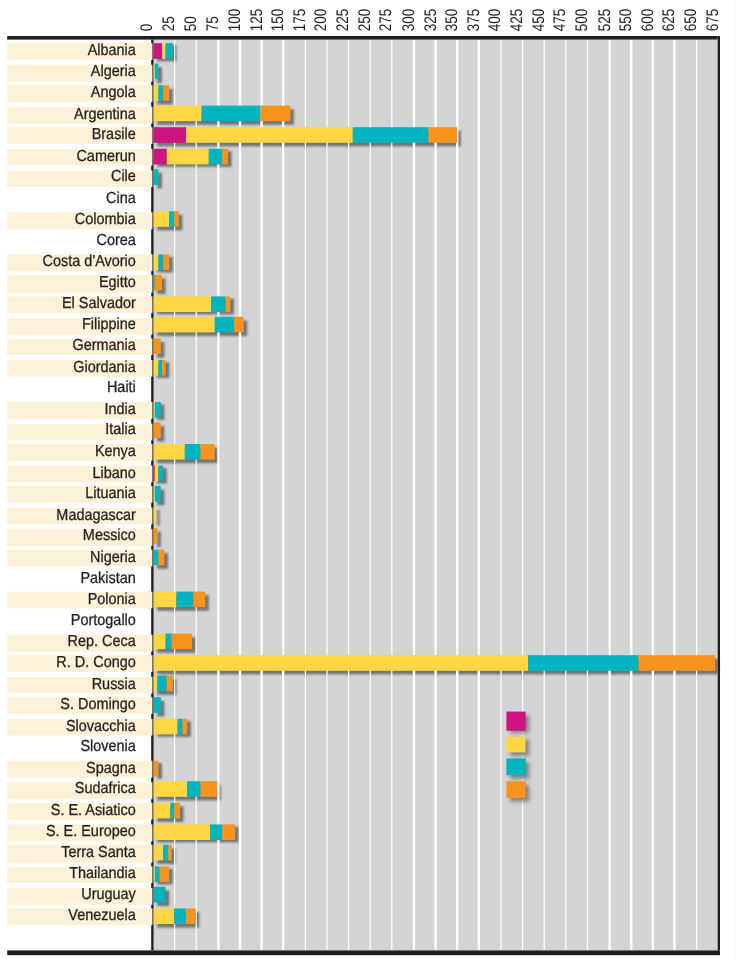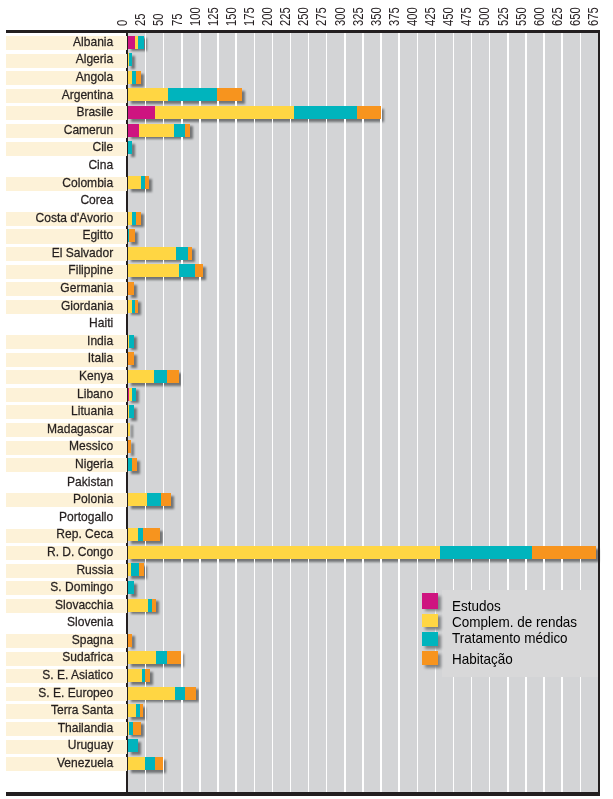--- a/index.html
+++ b/index.html
@@ -280,26 +280,20 @@
       <div class="ticklabel" style="left:505.5423076923077px;top:25.8px;">525</div>
       <div class="ticklabel" style="left:523.6538461538462px;top:25.8px;">550</div>
       <div class="ticklabel" style="left:541.7653846153846px;top:25.8px;">600</div>
       <div class="ticklabel" style="left:559.8769230769232px;top:25.8px;">625</div>
       <div class="ticklabel" style="left:577.9884615384616px;top:25.8px;">650</div>
       <div class="ticklabel" style="left:596.1000000000001px;top:25.8px;">675</div>
       <div class="axline" style="left:5.5px;top:29.7px;width:592.9px;height:3.5px;"></div>
       <div class="axline" style="left:5.5px;top:791.8px;width:594.3px;height:4.3px;"></div>
       <div class="axline" style="left:598.4px;top:29.7px;width:1.4px;height:762.3px;"></div>
     </div>
-  <div class="legendbox" id="legendbox" style="left: 442px; top: 589.7px; width: 156.4px; height: 87.5px;">
-    <div class="legendtext" style="left:10.3px;top:9.3px;">Estudos</div>
-    <div class="legendtext" style="left:10.3px;top:25.1px;">Complem. de rendas</div>
-    <div class="legendtext" style="left:10.3px;top:41.0px;">Tratamento médico</div>
-    <div class="legendtext" style="left:10.3px;top:62.4px;">Habitação</div>
-  </div>
   <div id="swatches">
       <div class="legswshadow" style="left:424.5px;top:595.8px;width:16.8px;height:15.5px;"></div>
       <div class="legswshadow" style="left:424.5px;top:616.4px;width:16.8px;height:13.9px;"></div>
       <div class="legswshadow" style="left:424.5px;top:635px;width:16.8px;height:13.8px;"></div>
       <div class="legswshadow" style="left:424.5px;top:653.5999999999999px;width:16.8px;height:14px;"></div>
       <div class="legendsw" style="left:421.7px;top:593px;width:16.8px;height:15.5px;background:#CE1480;"></div>
       <div class="legendsw" style="left:421.7px;top:613.6px;width:16.8px;height:13.9px;background:#FFD643;"></div>
       <div class="legendsw" style="left:421.7px;top:632.2px;width:16.8px;height:13.8px;background:#00B4BD;"></div>
       <div class="legendsw" style="left:421.7px;top:650.8px;width:16.8px;height:14px;background:#F7941E;"></div>
     </div>

